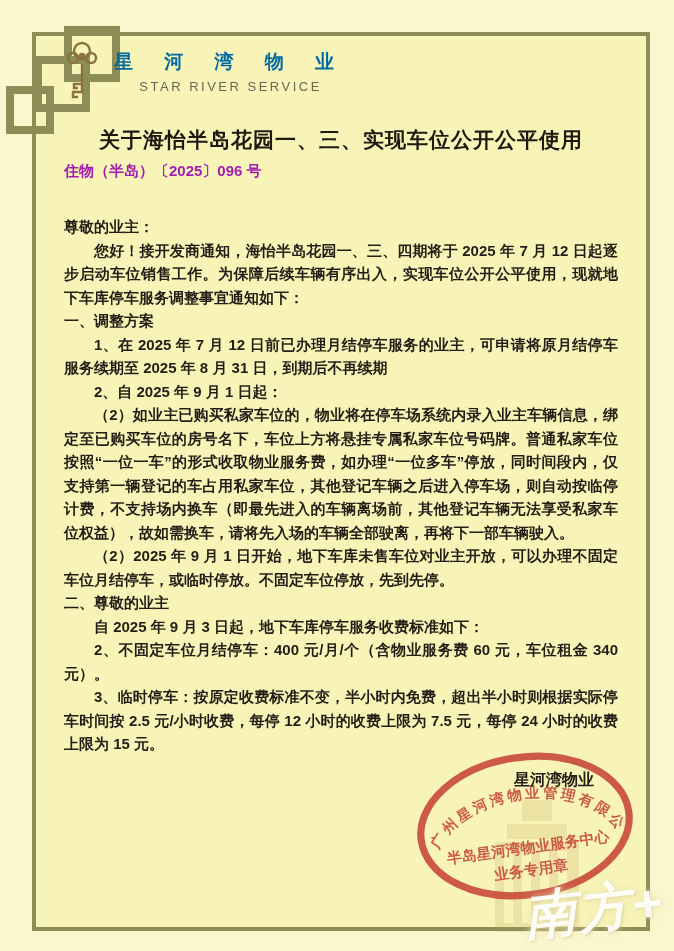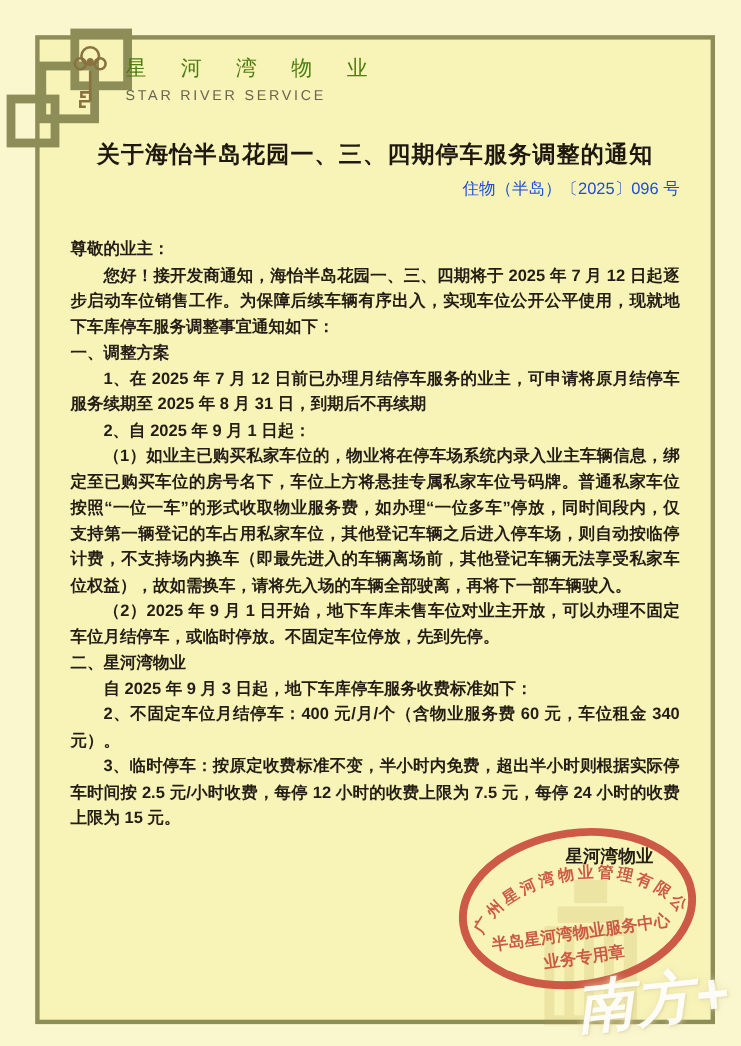--- a/index.html
+++ b/index.html
@@ -20,31 +20,31 @@
   .corner-ornament{
     position:absolute;top:6px;left:2px;width:140px;height:140px;
   }
   .content{
     position:absolute;top:38px;left:64px;right:56px;
     color:#241d15;
   }
   .header{display:flex;align-items:center;gap:14px;margin-top:2px;}
   .logo{width:36px;height:62px;flex:0 0 auto;}
   .brand-cn{
-    font-size:19px;letter-spacing:13px;color:#4d7c0f;font-weight:400;
+    font-size:19px;letter-spacing:13px;color:#0369a1;font-weight:700;
   }
   .brand-en{
-    font-size:13px;letter-spacing:2.5px;color:#6b6453;margin-top:4px;
+    font-size:13px;letter-spacing:2.5px;color:#6b6453;margin-top:4px;text-align:center;
   }
   .doc-title{
     text-align:center;font-size:21px;font-weight:bold;color:#1e1810;
     margin-top:24px;letter-spacing:1px;
   }
   .doc-number{
-    text-align:right;font-size:15px;font-weight:normal;color:#1d4ed8;
+    text-align:left;font-size:15px;font-weight:bold;color:#a21caf;
     margin-top:8px;
   }
   .body-text{
     margin-top:34px;font-size:15px;line-height:23.5px;
     text-align:justify;font-weight:600;color:#241d15;
   }
   .body-text p{margin:0;}
   .indent{text-indent:2em;}
   .heading{font-weight:800;}
   .sign-area{position:relative;height:128px;margin-top:4px;}
@@ -96,32 +96,32 @@
           <path d="M18 44 L10 44 L10 48 L14 48"></path>
           <path d="M18 52 L9 52 L9 57 L14 57"></path>
         </g>
       </svg>
       <div>
         <div class="brand-cn">星 河 湾 物 业</div>
         <div class="brand-en">STAR RIVER SERVICE</div>
       </div>
     </div>
 
-    <div class="doc-title">关于海怡半岛花园一、三、四期停车服务调整的通知</div>
+    <div class="doc-title">关于海怡半岛花园一、三、实现车位公开公平使用</div>
     <div class="doc-number">住物（半岛）〔2025〕096 号</div>
 
     <div class="body-text">
       <p>尊敬的业主：</p>
       <p class="indent">您好！接开发商通知，海怡半岛花园一、三、四期将于 2025 年 7 月 12 日起逐步启动车位销售工作。为保障后续车辆有序出入，实现车位公开公平使用，现就地下车库停车服务调整事宜通知如下：</p>
       <p class="heading">一、调整方案</p>
       <p class="indent">1、在 2025 年 7 月 12 日前已办理月结停车服务的业主，可申请将原月结停车服务续期至 2025 年 8 月 31 日，到期后不再续期</p>
       <p class="indent">2、自 2025 年 9 月 1 日起：</p>
-      <p class="indent">（1）如业主已购买私家车位的，物业将在停车场系统内录入业主车辆信息，绑定至已购买车位的房号名下，车位上方将悬挂专属私家车位号码牌。普通私家车位按照“一位一车”的形式收取物业服务费，如办理“一位多车”停放，同时间段内，仅支持第一辆登记的车占用私家车位，其他登记车辆之后进入停车场，则自动按临停计费，不支持场内换车（即最先进入的车辆离场前，其他登记车辆无法享受私家车位权益），故如需换车，请将先入场的车辆全部驶离，再将下一部车辆驶入。</p>
+      <p class="indent">（2）如业主已购买私家车位的，物业将在停车场系统内录入业主车辆信息，绑定至已购买车位的房号名下，车位上方将悬挂专属私家车位号码牌。普通私家车位按照“一位一车”的形式收取物业服务费，如办理“一位多车”停放，同时间段内，仅支持第一辆登记的车占用私家车位，其他登记车辆之后进入停车场，则自动按临停计费，不支持场内换车（即最先进入的车辆离场前，其他登记车辆无法享受私家车位权益），故如需换车，请将先入场的车辆全部驶离，再将下一部车辆驶入。</p>
       <p class="indent">（2）2025 年 9 月 1 日开始，地下车库未售车位对业主开放，可以办理不固定车位月结停车，或临时停放。不固定车位停放，先到先停。</p>
-      <p class="heading">二、星河湾物业</p>
+      <p class="heading">二、尊敬的业主</p>
       <p class="indent">自 2025 年 9 月 3 日起，地下车库停车服务收费标准如下：</p>
       <p class="indent">2、不固定车位月结停车：400 元/月/个（含物业服务费 60 元，车位租金 340 元）。</p>
       <p class="indent">3、临时停车：按原定收费标准不变，半小时内免费，超出半小时则根据实际停车时间按 2.5 元/小时收费，每停 12 小时的收费上限为 7.5 元，每停 24 小时的收费上限为 15 元。</p>
     </div>
 
     <div class="sign-area">
       <svg class="building-watermark" viewBox="0 0 100 100">
         <g fill="#b89b4a">
           <rect x="40" y="8" width="20" height="14"></rect>
           <rect x="30" y="24" width="40" height="10"></rect>

